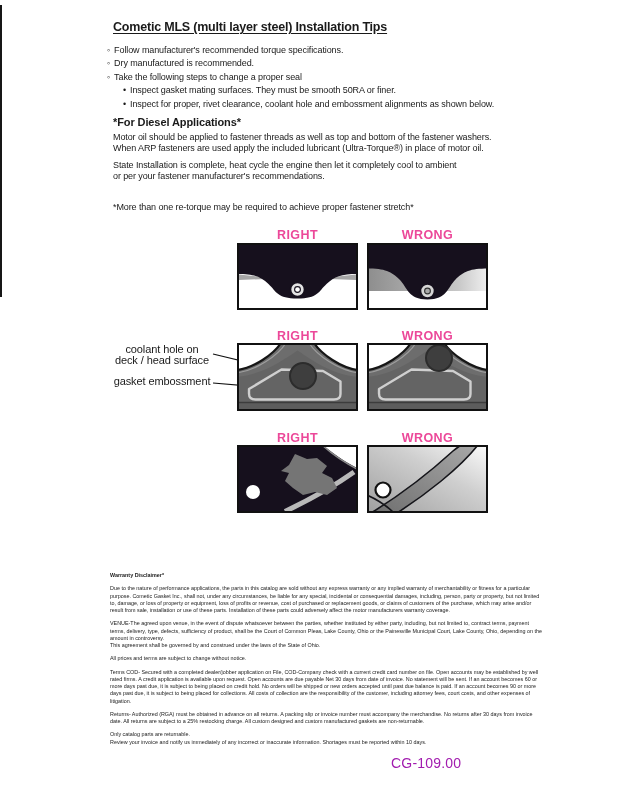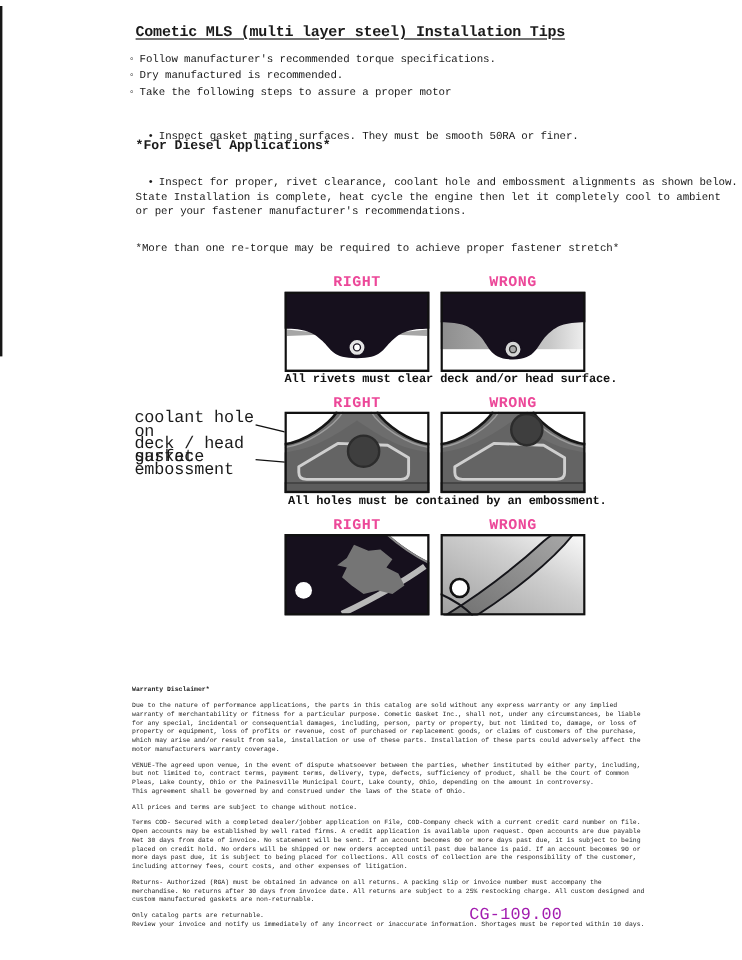--- a/index.html
+++ b/index.html
@@ -1,62 +1,66 @@
 <!DOCTYPE html>
 <html><head>
 <meta charset="utf-8">
 <style>
   html,body{margin:0;padding:0;background:#ffffff;}
   .page{position:relative;width:618px;height:800px;background:#ffffff;
-        font-family:Liberation Mono, monospace;color:#1a1a1a;overflow:hidden;}
+        font-family:Liberation Sans, sans-serif;color:#1a1a1a;overflow:hidden;}
   .abs{position:absolute;}
   .edge-line{left:0;top:5px;width:2px;height:292px;background:#161616;}
 
   .title{left:113px;top:20px;font-size:12.5px;font-weight:bold;letter-spacing:-0.2px;
          text-decoration:underline;text-underline-offset:2px;}
 
   .tips{left:107px;top:44px;font-size:9px;line-height:13.4px;letter-spacing:-0.1px;}
   .tip::before{content:"\25E6";margin-right:4px;}
-  .tip.sub{margin-left:16px;margin-top:24px;}
+  .tip.sub{margin-left:16px;}
   .tip.sub::before{content:"\2022";margin-right:4px;}
 
   .diesel-heading{left:113px;top:116px;font-size:11px;font-weight:bold;letter-spacing:-0.1px;}
   .para{left:113px;font-size:9px;line-height:10.9px;letter-spacing:-0.1px;}
   #para1{top:132px;} #para2{top:160px;} #retorque-note{top:202px;}
 
   .dg-label{width:121px;text-align:center;font-size:12.5px;font-weight:bold;letter-spacing:0.4px;color:#ec4899;}
   .dg-caption{font-size:10px;font-weight:bold;letter-spacing:-0.1px;line-height:11px;color:#111;}
   .dg-box{position:absolute;display:block;}
-  .annot{font-size:14px;line-height:10.6px;text-align:left;width:100px;letter-spacing:-0.1px;}
+  .annot{font-size:11px;line-height:10.6px;text-align:center;width:100px;letter-spacing:-0.1px;}
 
   .warranty{left:110px;top:572px;width:432px;font-size:5.4px;line-height:7.25px;color:#222;}
   .warranty .w-head{font-weight:bold;margin:0 0 6px 0;}
   .warranty .wpara{margin:0 0 6px 0;}
 
   .footer-code{left:391px;top:755px;font-size:14px;letter-spacing:0.2px;color:#a21caf;}
 </style>
 </head>
 <body>
 
 <div class="page">
 
   <div class="abs edge-line"></div>
 
   <div class="abs title">Cometic MLS (multi layer steel) Installation Tips</div>
 
   <div class="abs tips">
     <div class="tip">Follow manufacturer's recommended torque specifications.</div>
     <div class="tip">Dry manufactured is recommended.</div>
-    <div class="tip">Take the following steps to assure a proper motor</div>
+    <div class="tip">Take the following steps to change a proper seal</div>
     <div class="tip sub">Inspect gasket mating surfaces.  They must be smooth 50RA or finer.</div>
     <div class="tip sub">Inspect for proper, rivet clearance, coolant hole and embossment alignments as shown below.</div>
   </div>
 
   <div class="abs diesel-heading">*For Diesel Applications*</div>
 
+  <div class="abs para" id="para1">
+    <div>Motor oil should be applied to fastener threads as well as top and bottom of the fastener washers.</div>
+    <div>When ARP fasteners are used apply the included lubricant (Ultra-Torque®) in place of motor oil.</div>
+  </div>
 
   <div class="abs para" id="para2">
     <div>State Installation is complete, heat cycle the engine then let it completely cool to ambient</div>
     <div>or per your fastener manufacturer's recommendations.</div>
   </div>
 
   <div class="abs para" id="retorque-note">*More than one re-torque may be required to achieve proper fastener stretch*</div>
 
   <div class="abs dg-label" style="left:237px;top:228px">RIGHT</div>
   <div class="abs dg-label" style="left:367px;top:228px">WRONG</div>
@@ -80,21 +84,20 @@
       </linearGradient>
     </defs>
     <rect width="121" height="67" fill="#ffffff"></rect>
     <rect x="0" y="25" width="121" height="23" fill="url(#g1w)"></rect>
     <path d="M0,0 H121 V25.5 C103,25.5 96.5,28.5 88.5,36.5 C80.5,44.5 80,56.5 60.5,56.5 C41,56.5 40.5,44.5 32.5,36.5 C24.5,28.5 18,25.5 0,25.5 Z" fill="#16101d"></path>
     <circle cx="60.5" cy="48" r="7" fill="#d6d6d6" stroke="#16101d" stroke-width="1.6"></circle>
     <circle cx="60.5" cy="48" r="2.9" fill="#a9a9a9" stroke="#333333" stroke-width="1.1"></circle>
     <rect x="1" y="1" width="119" height="65" fill="none" stroke="#111111" stroke-width="2"></rect>
   </svg>
 
-  <div class="abs dg-caption" style="left:237px;top:311px">All rivets must clear deck and/or head surface.</div>
 
   <div class="abs dg-label" style="left:237px;top:329px">RIGHT</div>
   <div class="abs dg-label" style="left:367px;top:329px">WRONG</div>
 
   <div class="abs annot" style="left:112px;top:344px">
     <div>coolant hole on</div>
     <div>deck / head surface</div>
   </div>
   <div class="abs annot" style="left:112px;top:376px">gasket embossment</div>
 
@@ -128,21 +131,20 @@
     <path d="M121,0 H77 C84.5,11.5 104,24.8 121,27.2 Z" fill="#ffffff"></path>
     <path d="M44,0 C36.5,11.5 17,24.8 0,27.2" fill="none" stroke="#161616" stroke-width="2.2"></path>
     <path d="M77,0 C84.5,11.5 104,24.8 121,27.2" fill="none" stroke="#161616" stroke-width="2.2"></path>
     <path d="M49,0 C41,12.5 20,27 0,30" fill="none" stroke="#9e9e9e" stroke-width="1.2"></path>
     <path d="M72,0 C80,12.5 101,27 121,30" fill="none" stroke="#9e9e9e" stroke-width="1.2"></path>
     <path d="M12,46 L44.5,26.5 L86,28 L103.5,38.5 L103.5,51 Q103.5,56.5 97,56.5 L18.5,56.5 Q12,56.5 12,50.5 Z" fill="none" stroke="#cfcfcf" stroke-width="2.4" stroke-linejoin="round"></path>
     <circle cx="72" cy="15" r="13" fill="#3e3e3e" stroke="#2c2c2c" stroke-width="2"></circle>
     <rect x="1" y="1" width="119" height="66" fill="none" stroke="#111111" stroke-width="2"></rect>
   </svg>
 
-  <div class="abs dg-caption" style="left:240px;top:413px">All holes must be contained by an embossment.</div>
 
   <div class="abs dg-label" style="left:237px;top:431px">RIGHT</div>
   <div class="abs dg-label" style="left:367px;top:431px">WRONG</div>
 
   <svg class="dg-box" style="left:237px;top:445px" width="121" height="68" viewBox="0 0 121 68">
     <rect width="121" height="68" fill="#16101d"></rect>
     <path d="M86,0 H121 V23.5 C107,16.5 96,8.5 86,0 Z" fill="#ffffff"></path>
     <path d="M117,27 C98,40.5 75,53.5 48,66.5" fill="none" stroke="#b9b9b9" stroke-width="5"></path>
     <path d="M121,24.5 C106,17 95,9 85,0" fill="none" stroke="#8a8a8a" stroke-width="1.5"></path>
     <path d="M58,9 L70,14 L80,13 L90,21 L85,28 L95,33 L100,43 L90,50 L78,47 L66,50 L56,43 L48,36 L52,28 L44,26 L52,20 Z" fill="#757575"></path>

